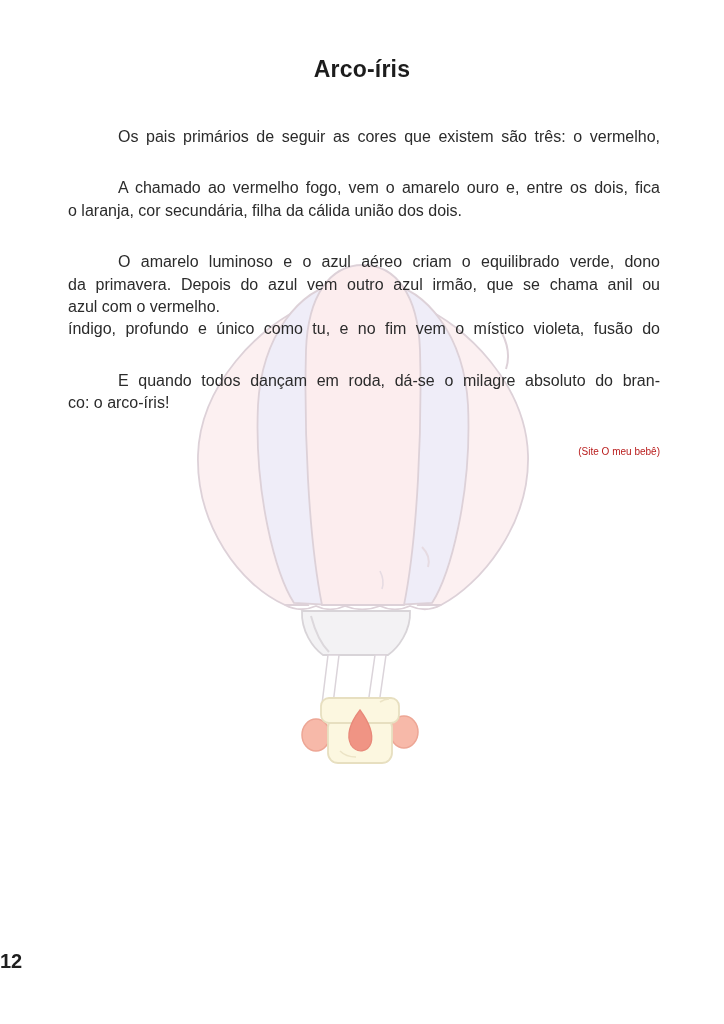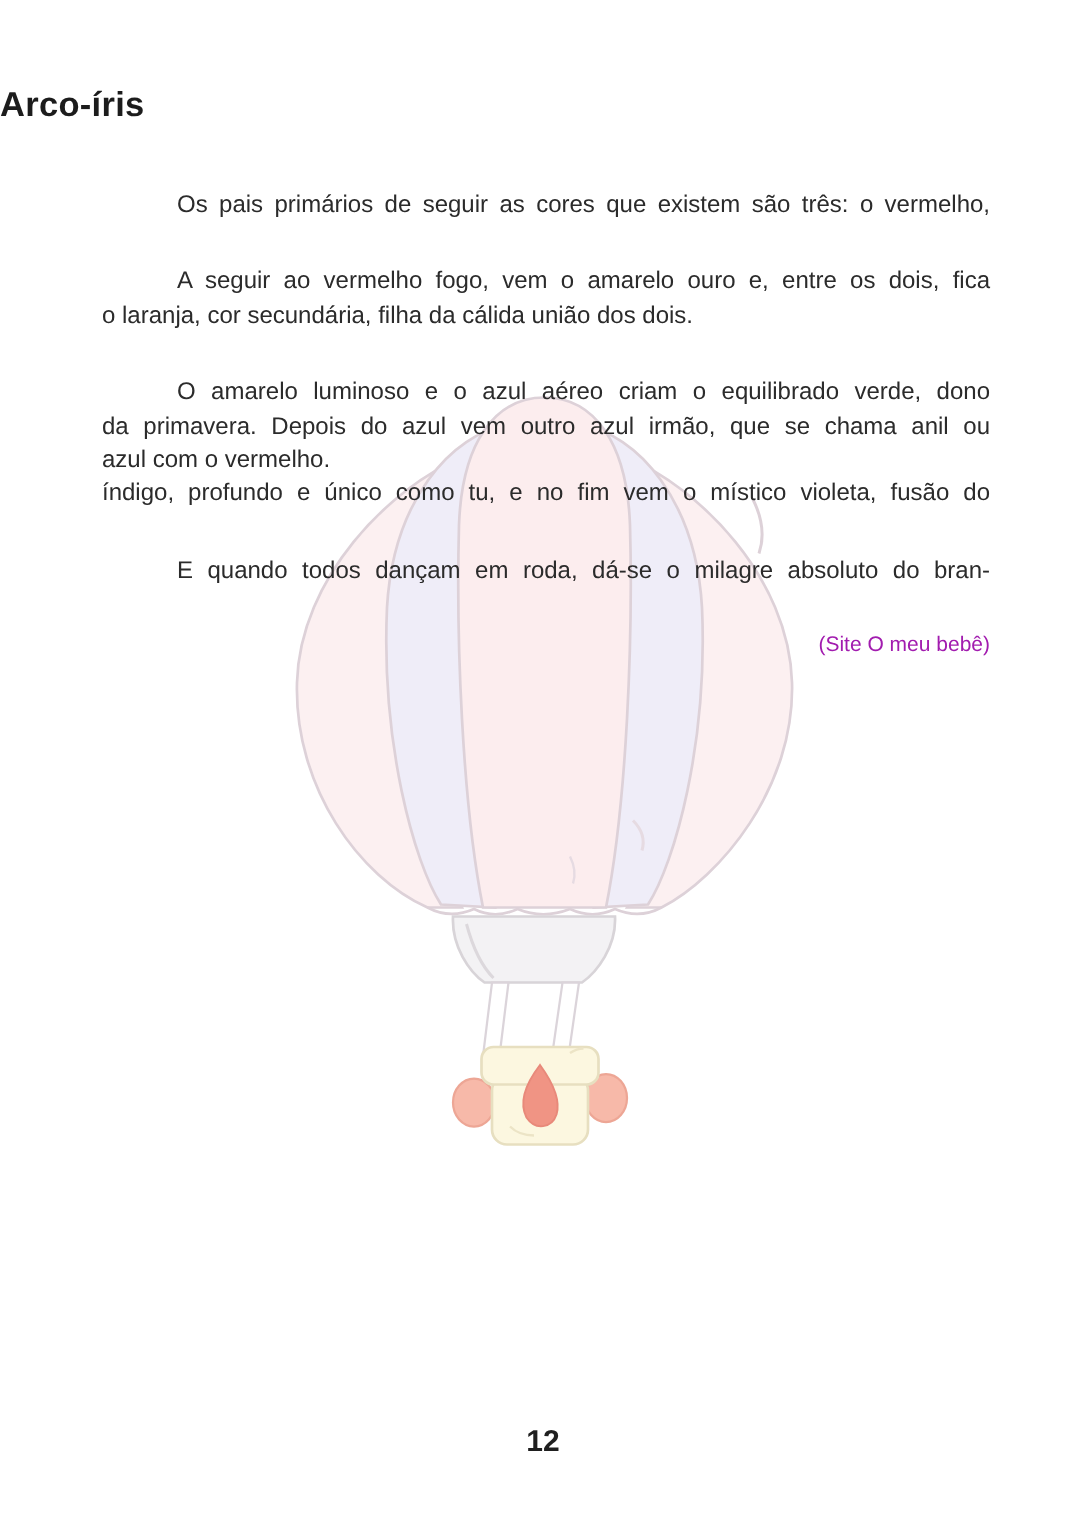--- a/index.html
+++ b/index.html
@@ -19,51 +19,51 @@
     width: 350px;
     height: 515px;
     pointer-events: none;
   }
   .title {
     position: absolute;
     top: 56px;
     left: 0;
     width: 100%;
     margin: 0;
-    text-align: left;
+    text-align: center;
     font-size: 23px;
     font-weight: 700;
     color: #1c1c1c;
     letter-spacing: 0.2px;
   }
   .body-text {
     position: absolute;
     top: 126px;
     left: 68px;
     width: 592px;
     font-size: 16px;
     line-height: 22.4px;
     color: #2b2b2b;
   }
   .paragraph { margin: 0 0 29px 0; }
   .line { text-align: justify; text-align-last: justify; }
   .line.first { padding-left: 50px; }
   .line.last { text-align-last: left; }
   .attribution {
     text-align: right;
-    font-size: 14px;
-    color: #a21caf;
+    font-size: 10px;
+    color: #b91c1c;
     margin-top: -3px;
   }
   .page-number {
     position: absolute;
     top: 950px;
     left: 0;
     width: 100%;
-    text-align: center;
+    text-align: left;
     font-size: 20px;
     font-weight: 700;
     color: #1f1f1f;
   }
 </style>
 </head>
 <body>
 
 <div class="page">
 
@@ -106,31 +106,32 @@
   </svg>
 
   <h1 class="title">Arco-íris</h1>
 
   <div class="body-text">
     <div id="paragraphs">
         <div class="paragraph">
           <div class="line first">Os pais primários de seguir as cores que existem são três: o vermelho,</div>
         </div>
         <div class="paragraph">
-          <div class="line first">A seguir ao vermelho fogo, vem o amarelo ouro e, entre os dois, fica</div>
+          <div class="line first">A chamado ao vermelho fogo, vem o amarelo ouro e, entre os dois, fica</div>
           <div class="line last">o laranja, cor secundária, filha da cálida união dos dois.</div>
         </div>
         <div class="paragraph">
           <div class="line first">O amarelo luminoso e o azul aéreo criam o equilibrado verde, dono</div>
           <div class="line">da primavera. Depois do azul vem outro azul irmão, que se chama anil ou</div>
           <div class="line last">azul com o vermelho.</div>
           <div class="line">índigo, profundo e único como tu, e no fim vem o místico violeta, fusão do</div>
         </div>
         <div class="paragraph">
           <div class="line first">E quando todos dançam em roda, dá-se o milagre absoluto do bran-</div>
+          <div class="line last">co: o arco-íris!</div>
         </div>
       </div>
     <div class="attribution">(Site O meu bebê)</div>
   </div>
 
   <div class="page-number">12</div>
 
 </div>
 
 </body></html>

